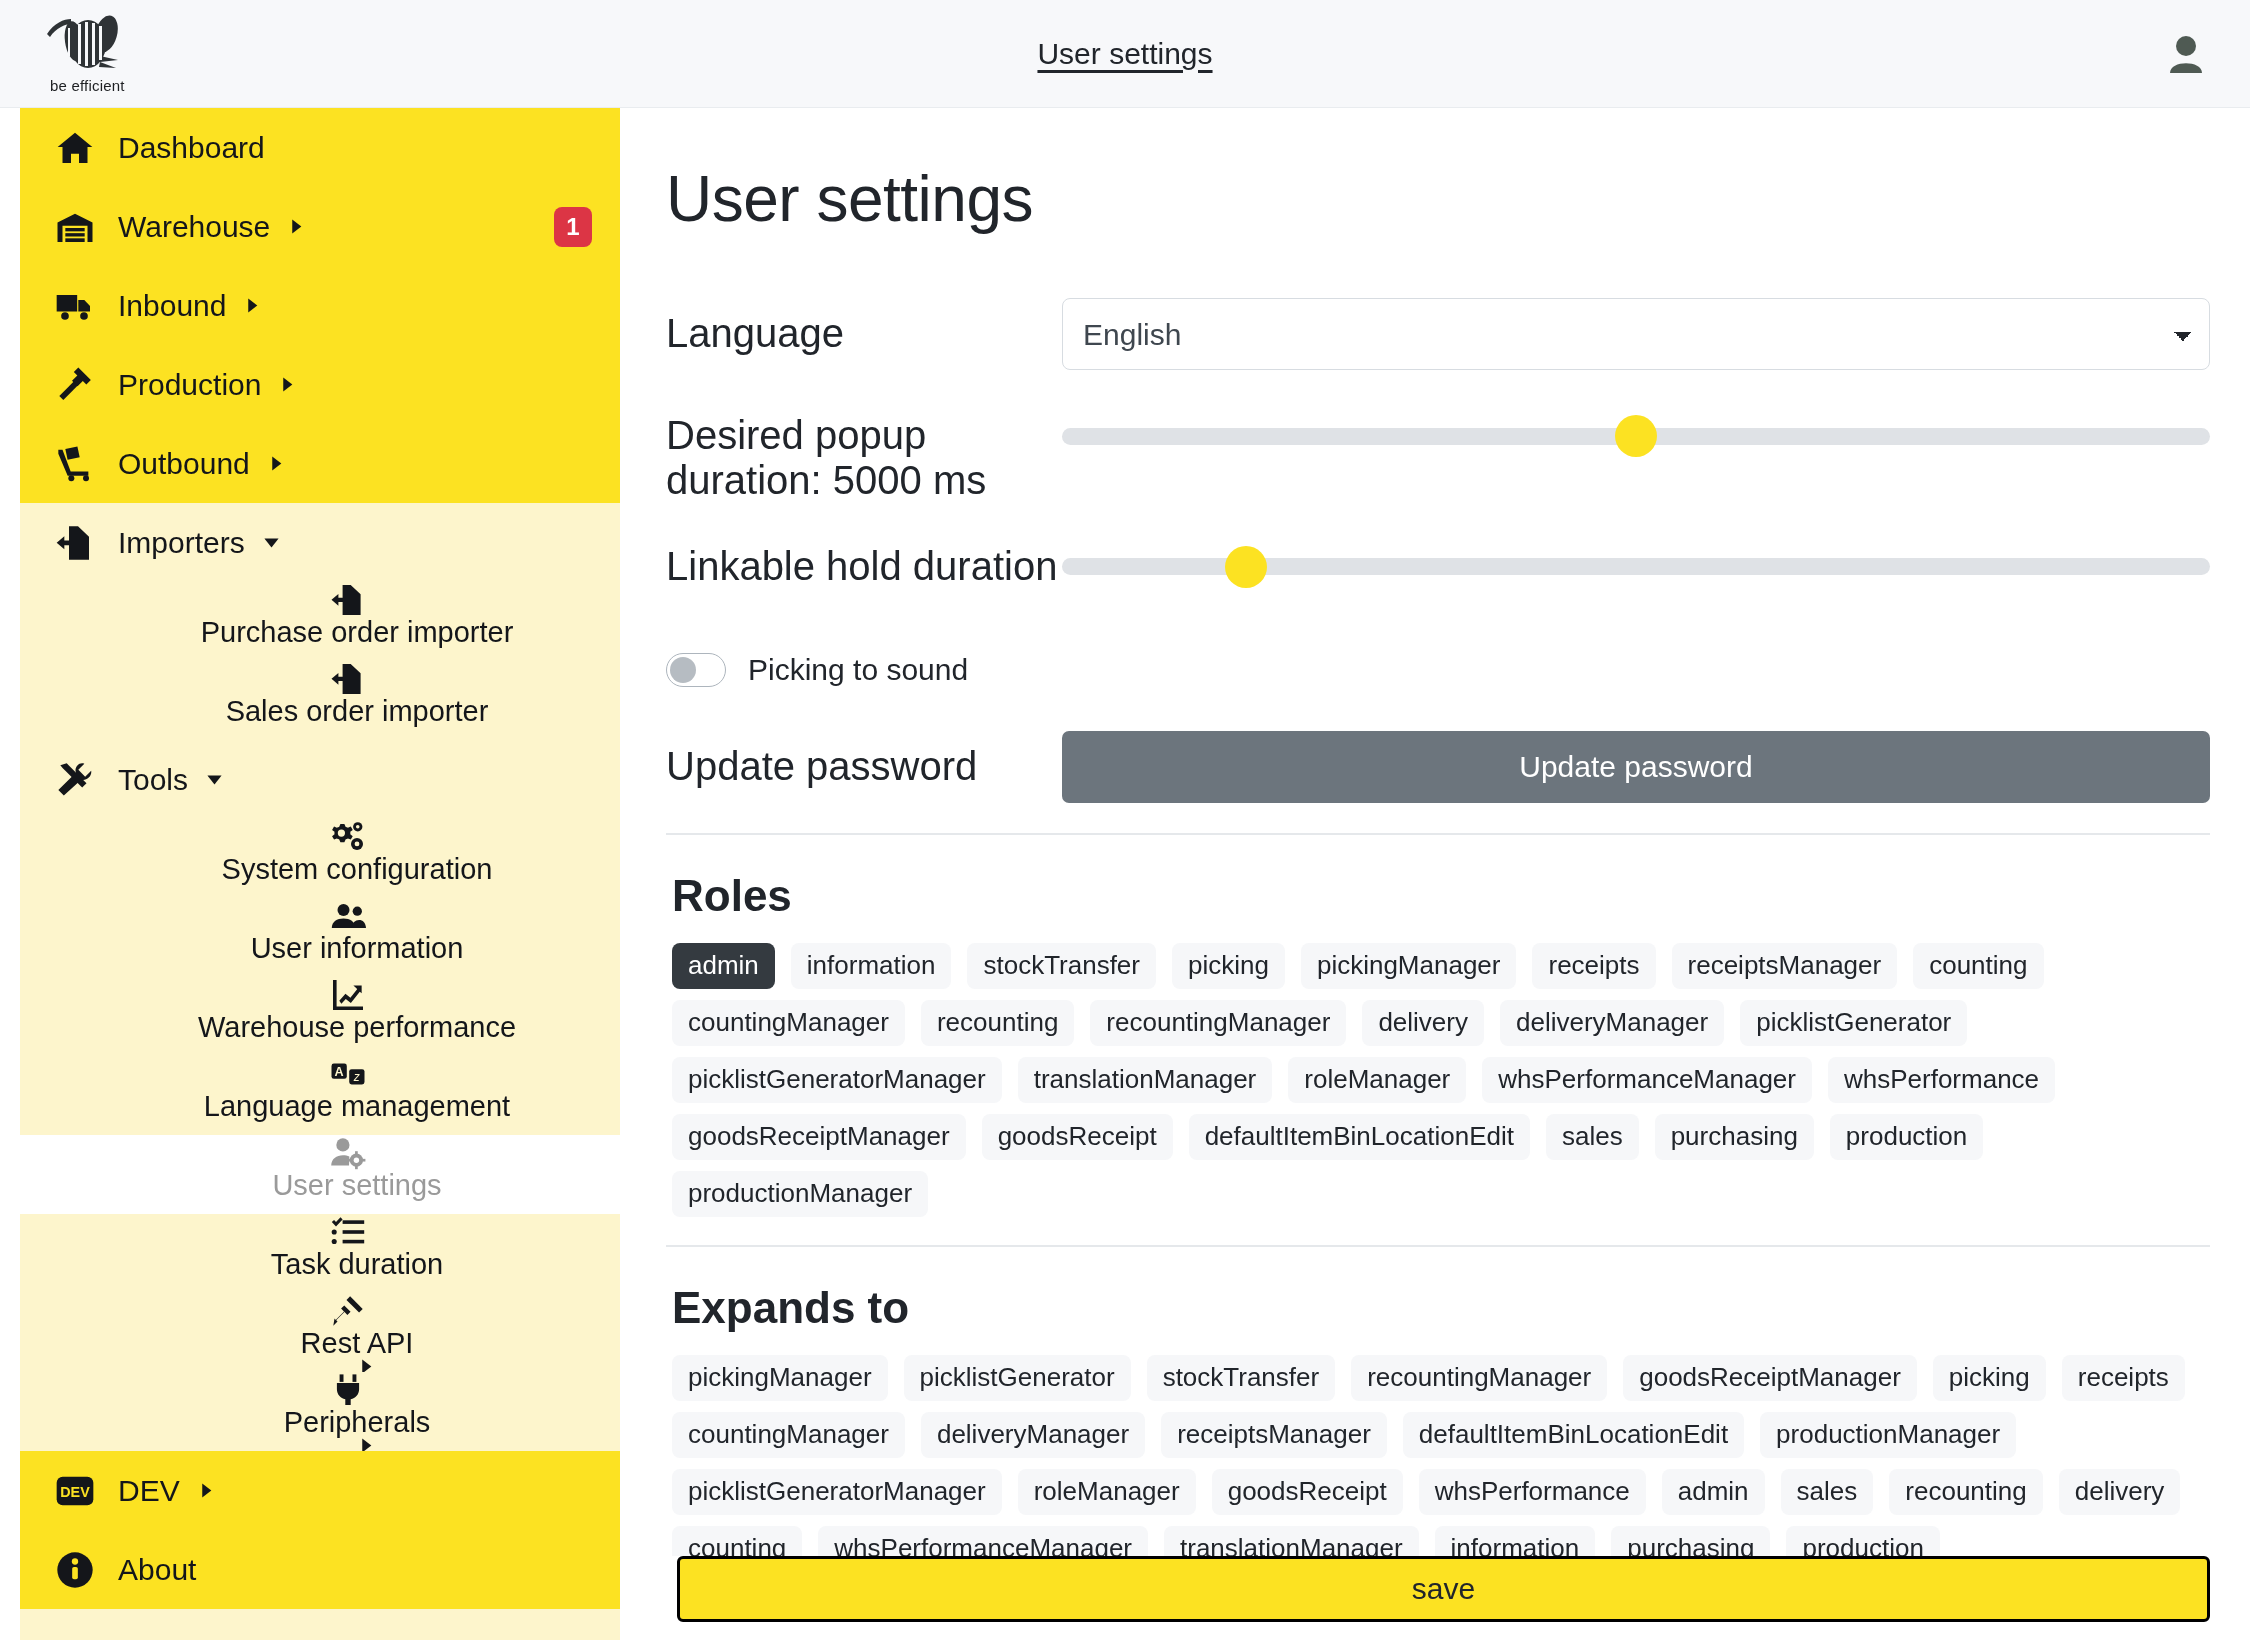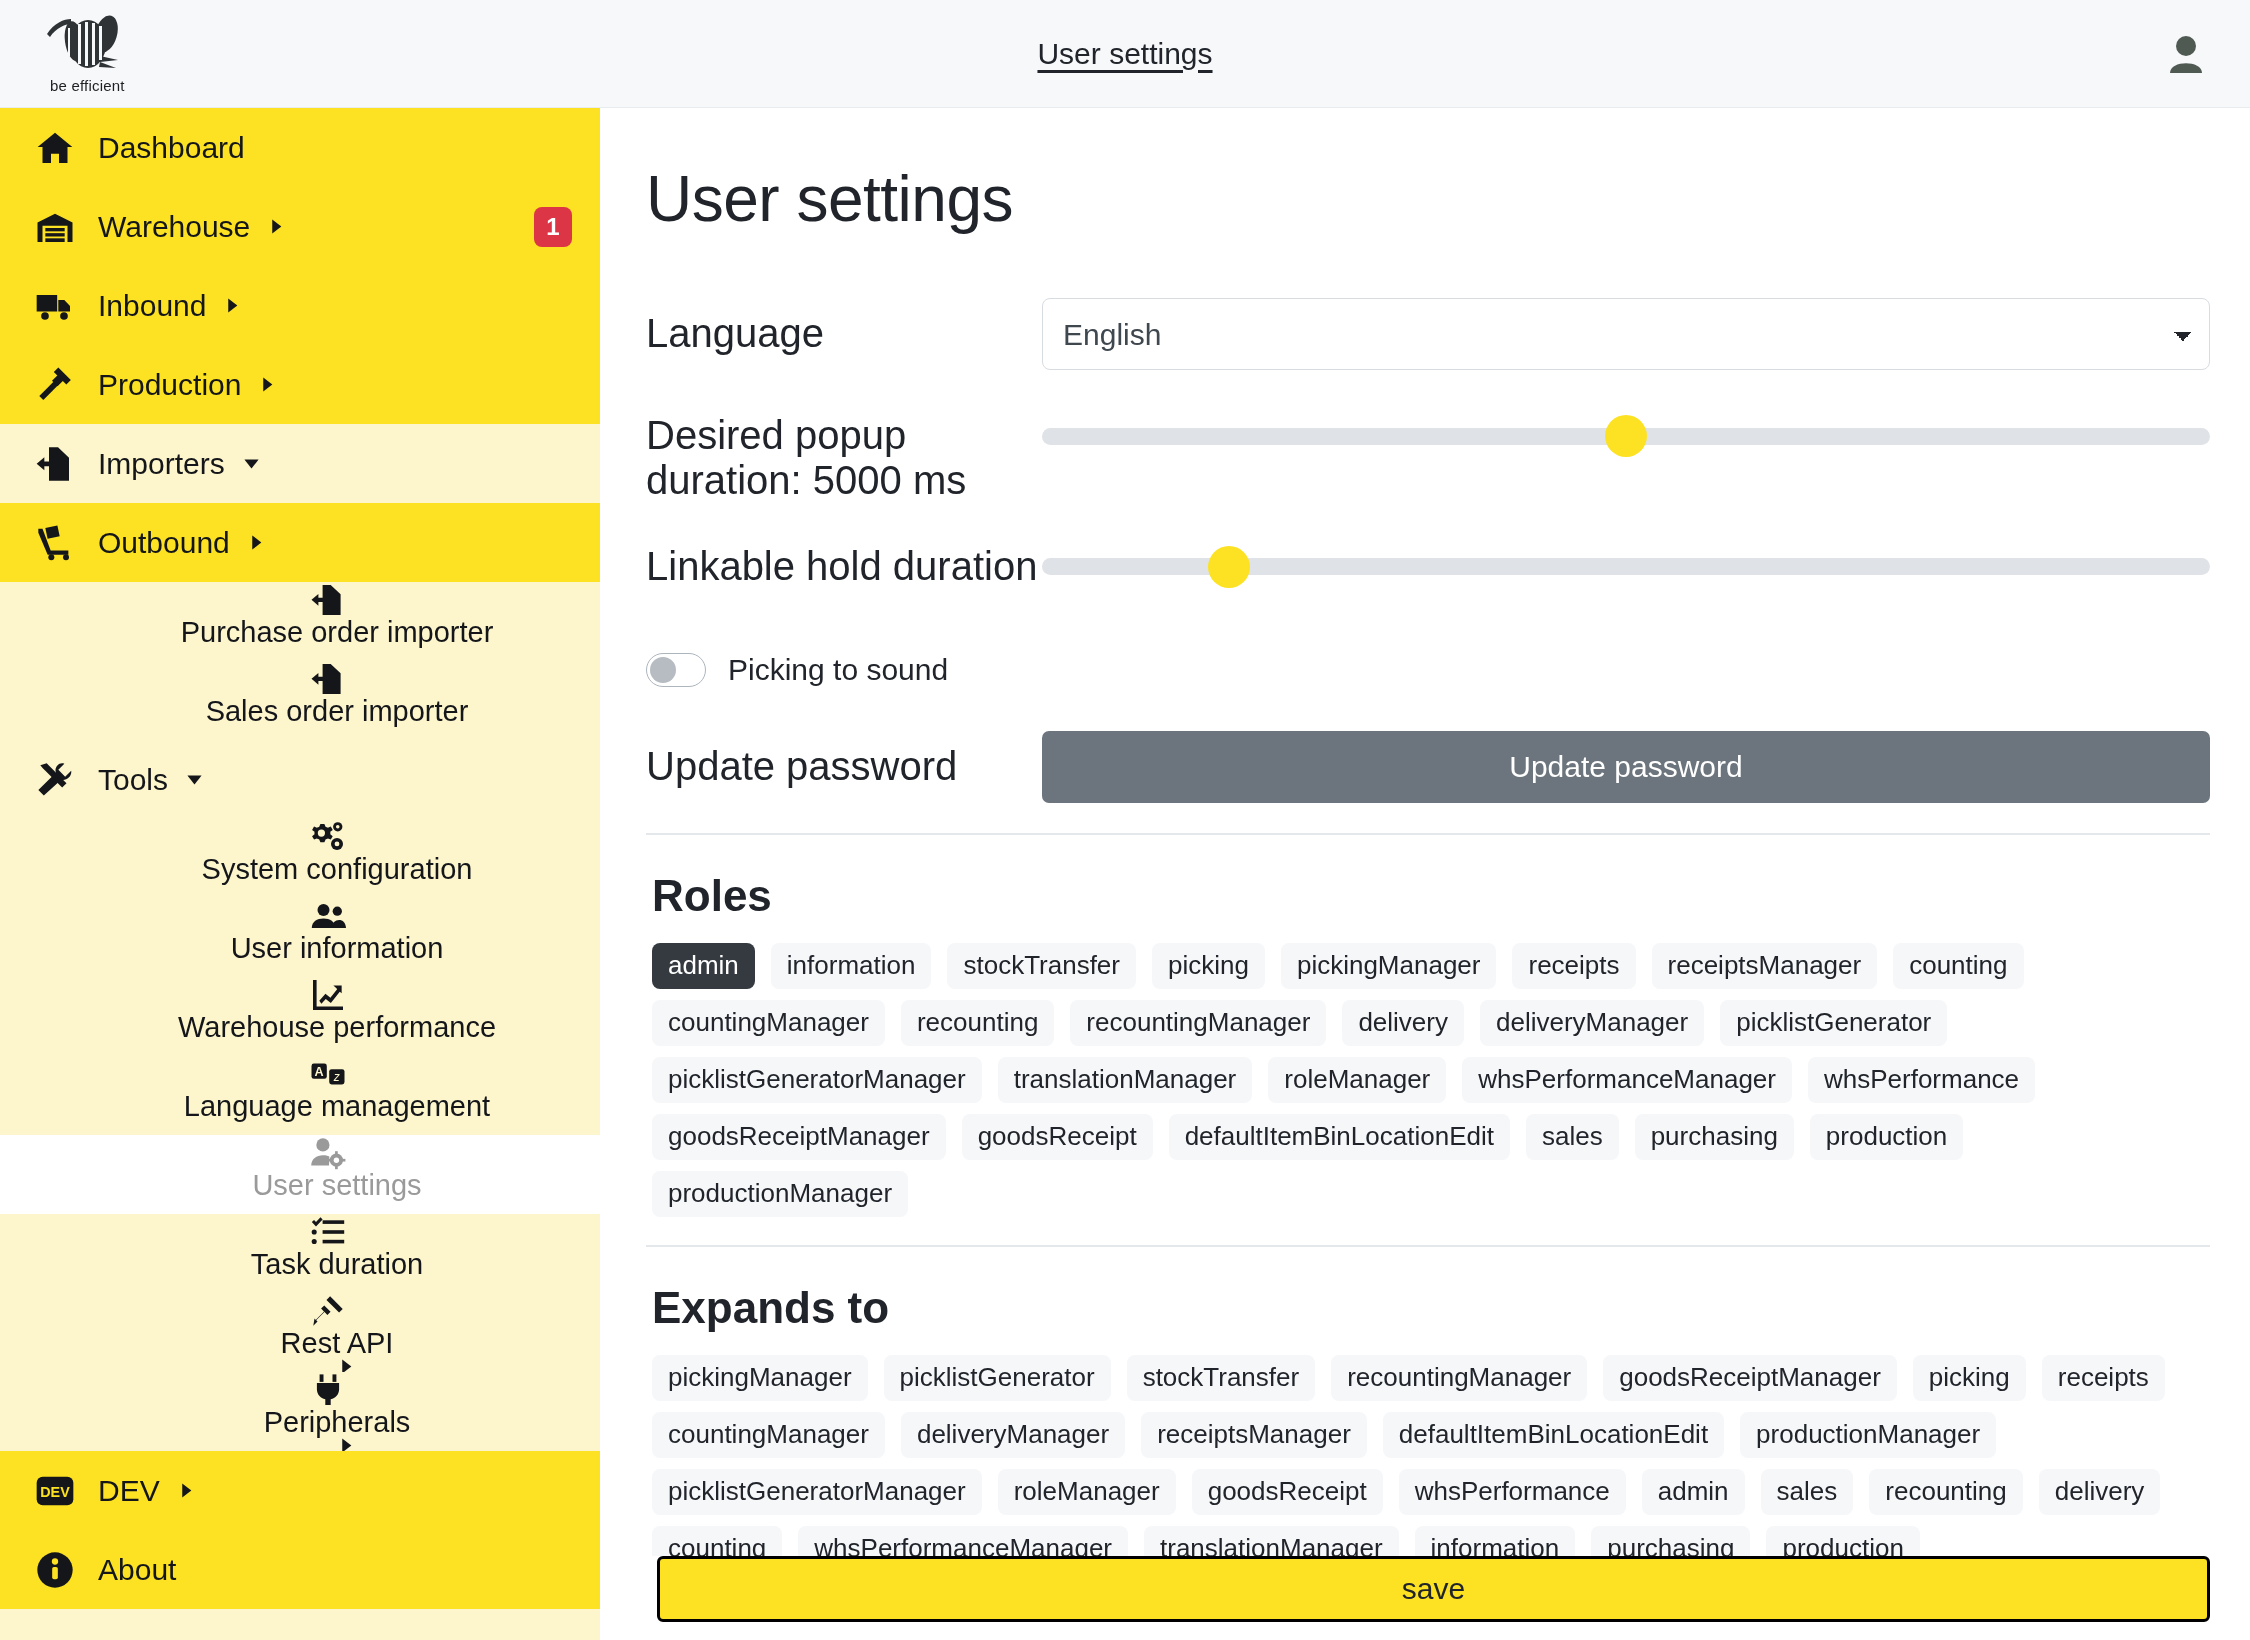--- a/index.html
+++ b/index.html
@@ -41,21 +41,21 @@
     pointer-events: none;
   }
   .topbar-user {
     position: absolute; right: 42px; top: 50%;
     transform: translateY(-50%);
     width: 44px; height: 44px;
     display: flex; align-items: center; justify-content: center;
   }
 
   
-  .body { flex: 1; display: flex; min-height: 0; }
+  .body { flex: 1; display: flex; min-height: 0; margin-left: 20px; }
 
   
   .sidebar {
     width: 600px; min-width: 600px;
     background: #fdf5cc;
     overflow: hidden;
     position: relative;
   }
   .nav-item {
     display: flex; align-items: center;
@@ -306,46 +306,46 @@
               <path d="M11.3 4.2 14 1.5l7.5 7.5-2.7 2.7-2.1-2.1-3.2 3.2-3.3-3.3 3.2-3.2z"></path>
             </svg>
           </span>
           <span class="nav-label">Production</span>
           <span class="caret">
             <svg viewBox="0 0 12 12" width="17" height="17" style="fill: rgb(20, 22, 26);">
               <path d="M3 1v10l6.4-5z"></path>
             </svg>
           </span>
         </div>
-        <div class="nav-item level0-open">
-          <span class="ico">
-            <svg viewBox="0 0 24 24" width="100%" height="100%" style="fill: rgb(20, 22, 26);">
-              <path d="M13.8 2H8.4v8.5H5.6V8L1 11.9l4.6 3.9v-2.5h2.8V22h12V8.2L13.8 2z"></path>
-            </svg>
-          </span>
-          <span class="nav-label">Importers</span>
-          <span class="caret">
-            <svg viewBox="0 0 12 12" width="17" height="17" style="fill: rgb(20, 22, 26);">
-              <path d="M1 3.2h10L6 9.6z"></path>
-            </svg>
-          </span>
-        </div>
         <div class="nav-item level0">
           <span class="ico">
             <svg viewBox="0 0 24 24" width="100%" height="100%" style="fill: rgb(20, 22, 26);">
               <path d="M2 3.4h2.5l4.9 13.1H20v2.5H7.6L2 5.9z"></path>
               <rect x="6.2" y="3" width="7.4" height="6.6" transform="rotate(-12 6.2 3)"></rect>
               <circle cx="9.8" cy="20.6" r="1.8"></circle>
               <circle cx="18.6" cy="20.6" r="1.8"></circle>
             </svg>
           </span>
           <span class="nav-label">Outbound</span>
           <span class="caret">
             <svg viewBox="0 0 12 12" width="17" height="17" style="fill: rgb(20, 22, 26);">
               <path d="M3 1v10l6.4-5z"></path>
+            </svg>
+          </span>
+        </div>
+        <div class="nav-item level0-open">
+          <span class="ico">
+            <svg viewBox="0 0 24 24" width="100%" height="100%" style="fill: rgb(20, 22, 26);">
+              <path d="M13.8 2H8.4v8.5H5.6V8L1 11.9l4.6 3.9v-2.5h2.8V22h12V8.2L13.8 2z"></path>
+            </svg>
+          </span>
+          <span class="nav-label">Importers</span>
+          <span class="caret">
+            <svg viewBox="0 0 12 12" width="17" height="17" style="fill: rgb(20, 22, 26);">
+              <path d="M1 3.2h10L6 9.6z"></path>
             </svg>
           </span>
         </div>
         <div class="nav-item level1">
           <span class="ico">
             <svg viewBox="0 0 24 24" width="100%" height="100%" style="fill: rgb(20, 22, 26);">
               <path d="M13.8 2H8.4v8.5H5.6V8L1 11.9l4.6 3.9v-2.5h2.8V22h12V8.2L13.8 2z"></path>
             </svg>
           </span>
           <span class="nav-label">Purchase order importer</span>

